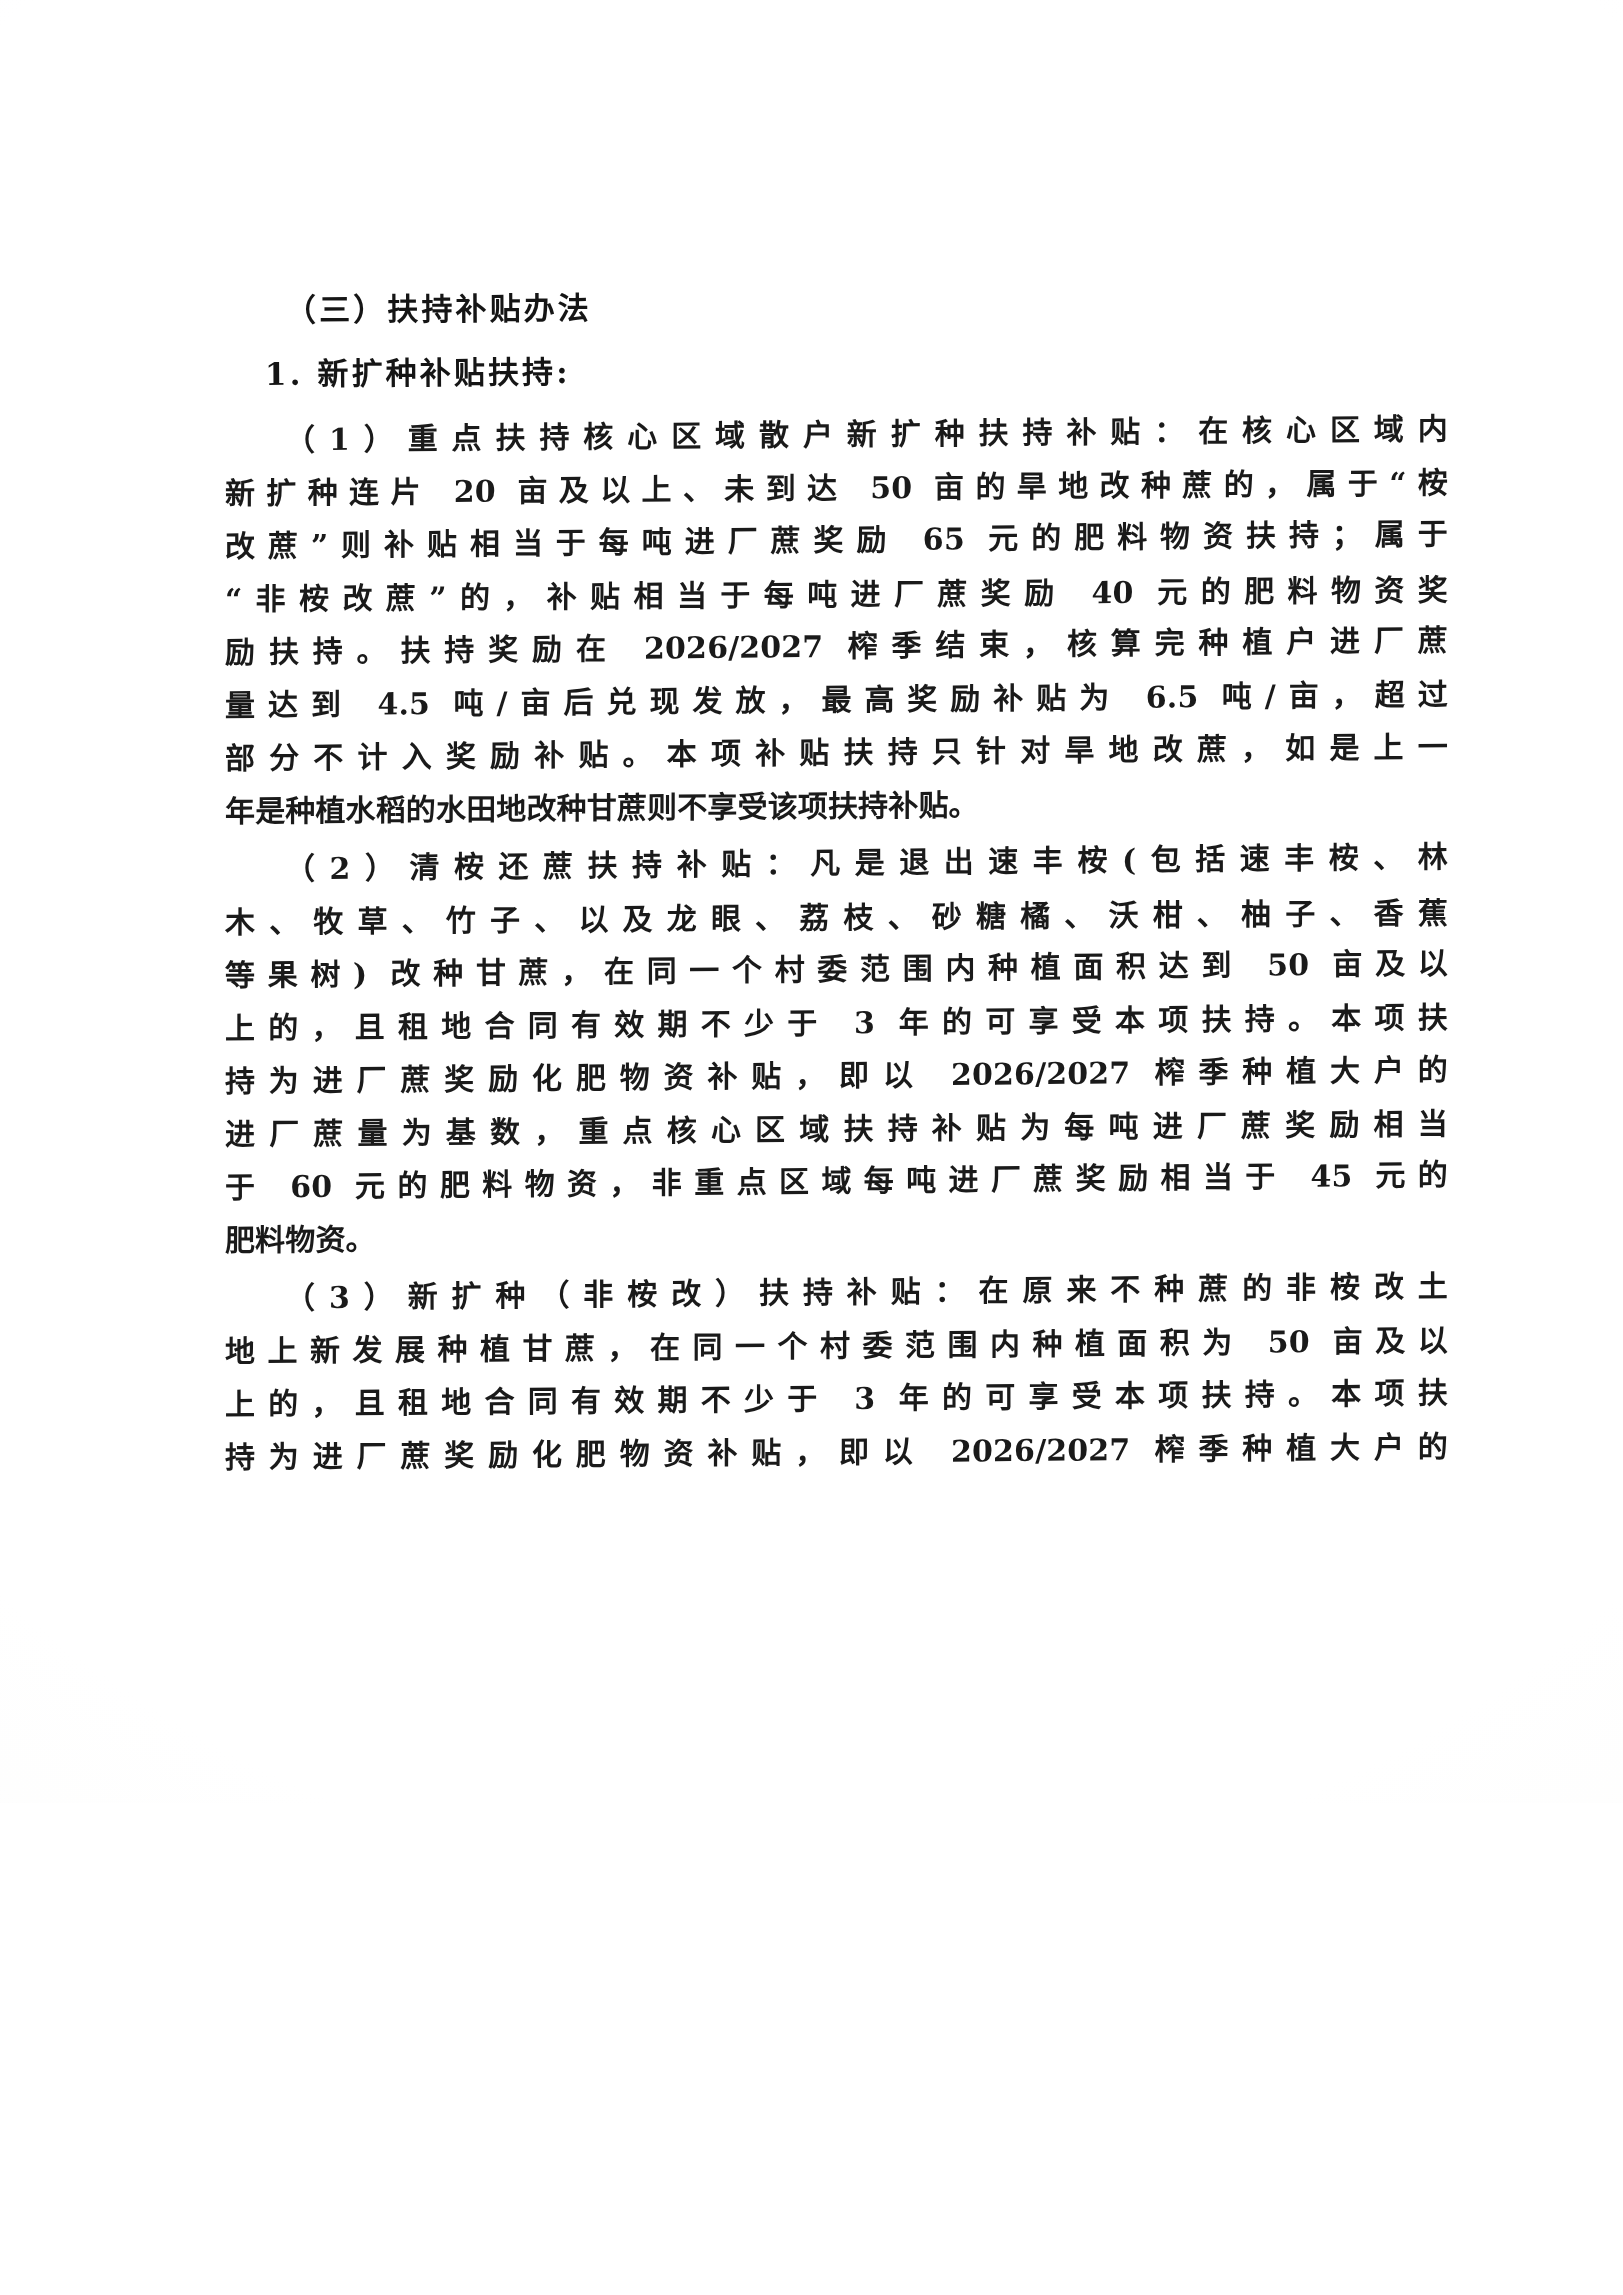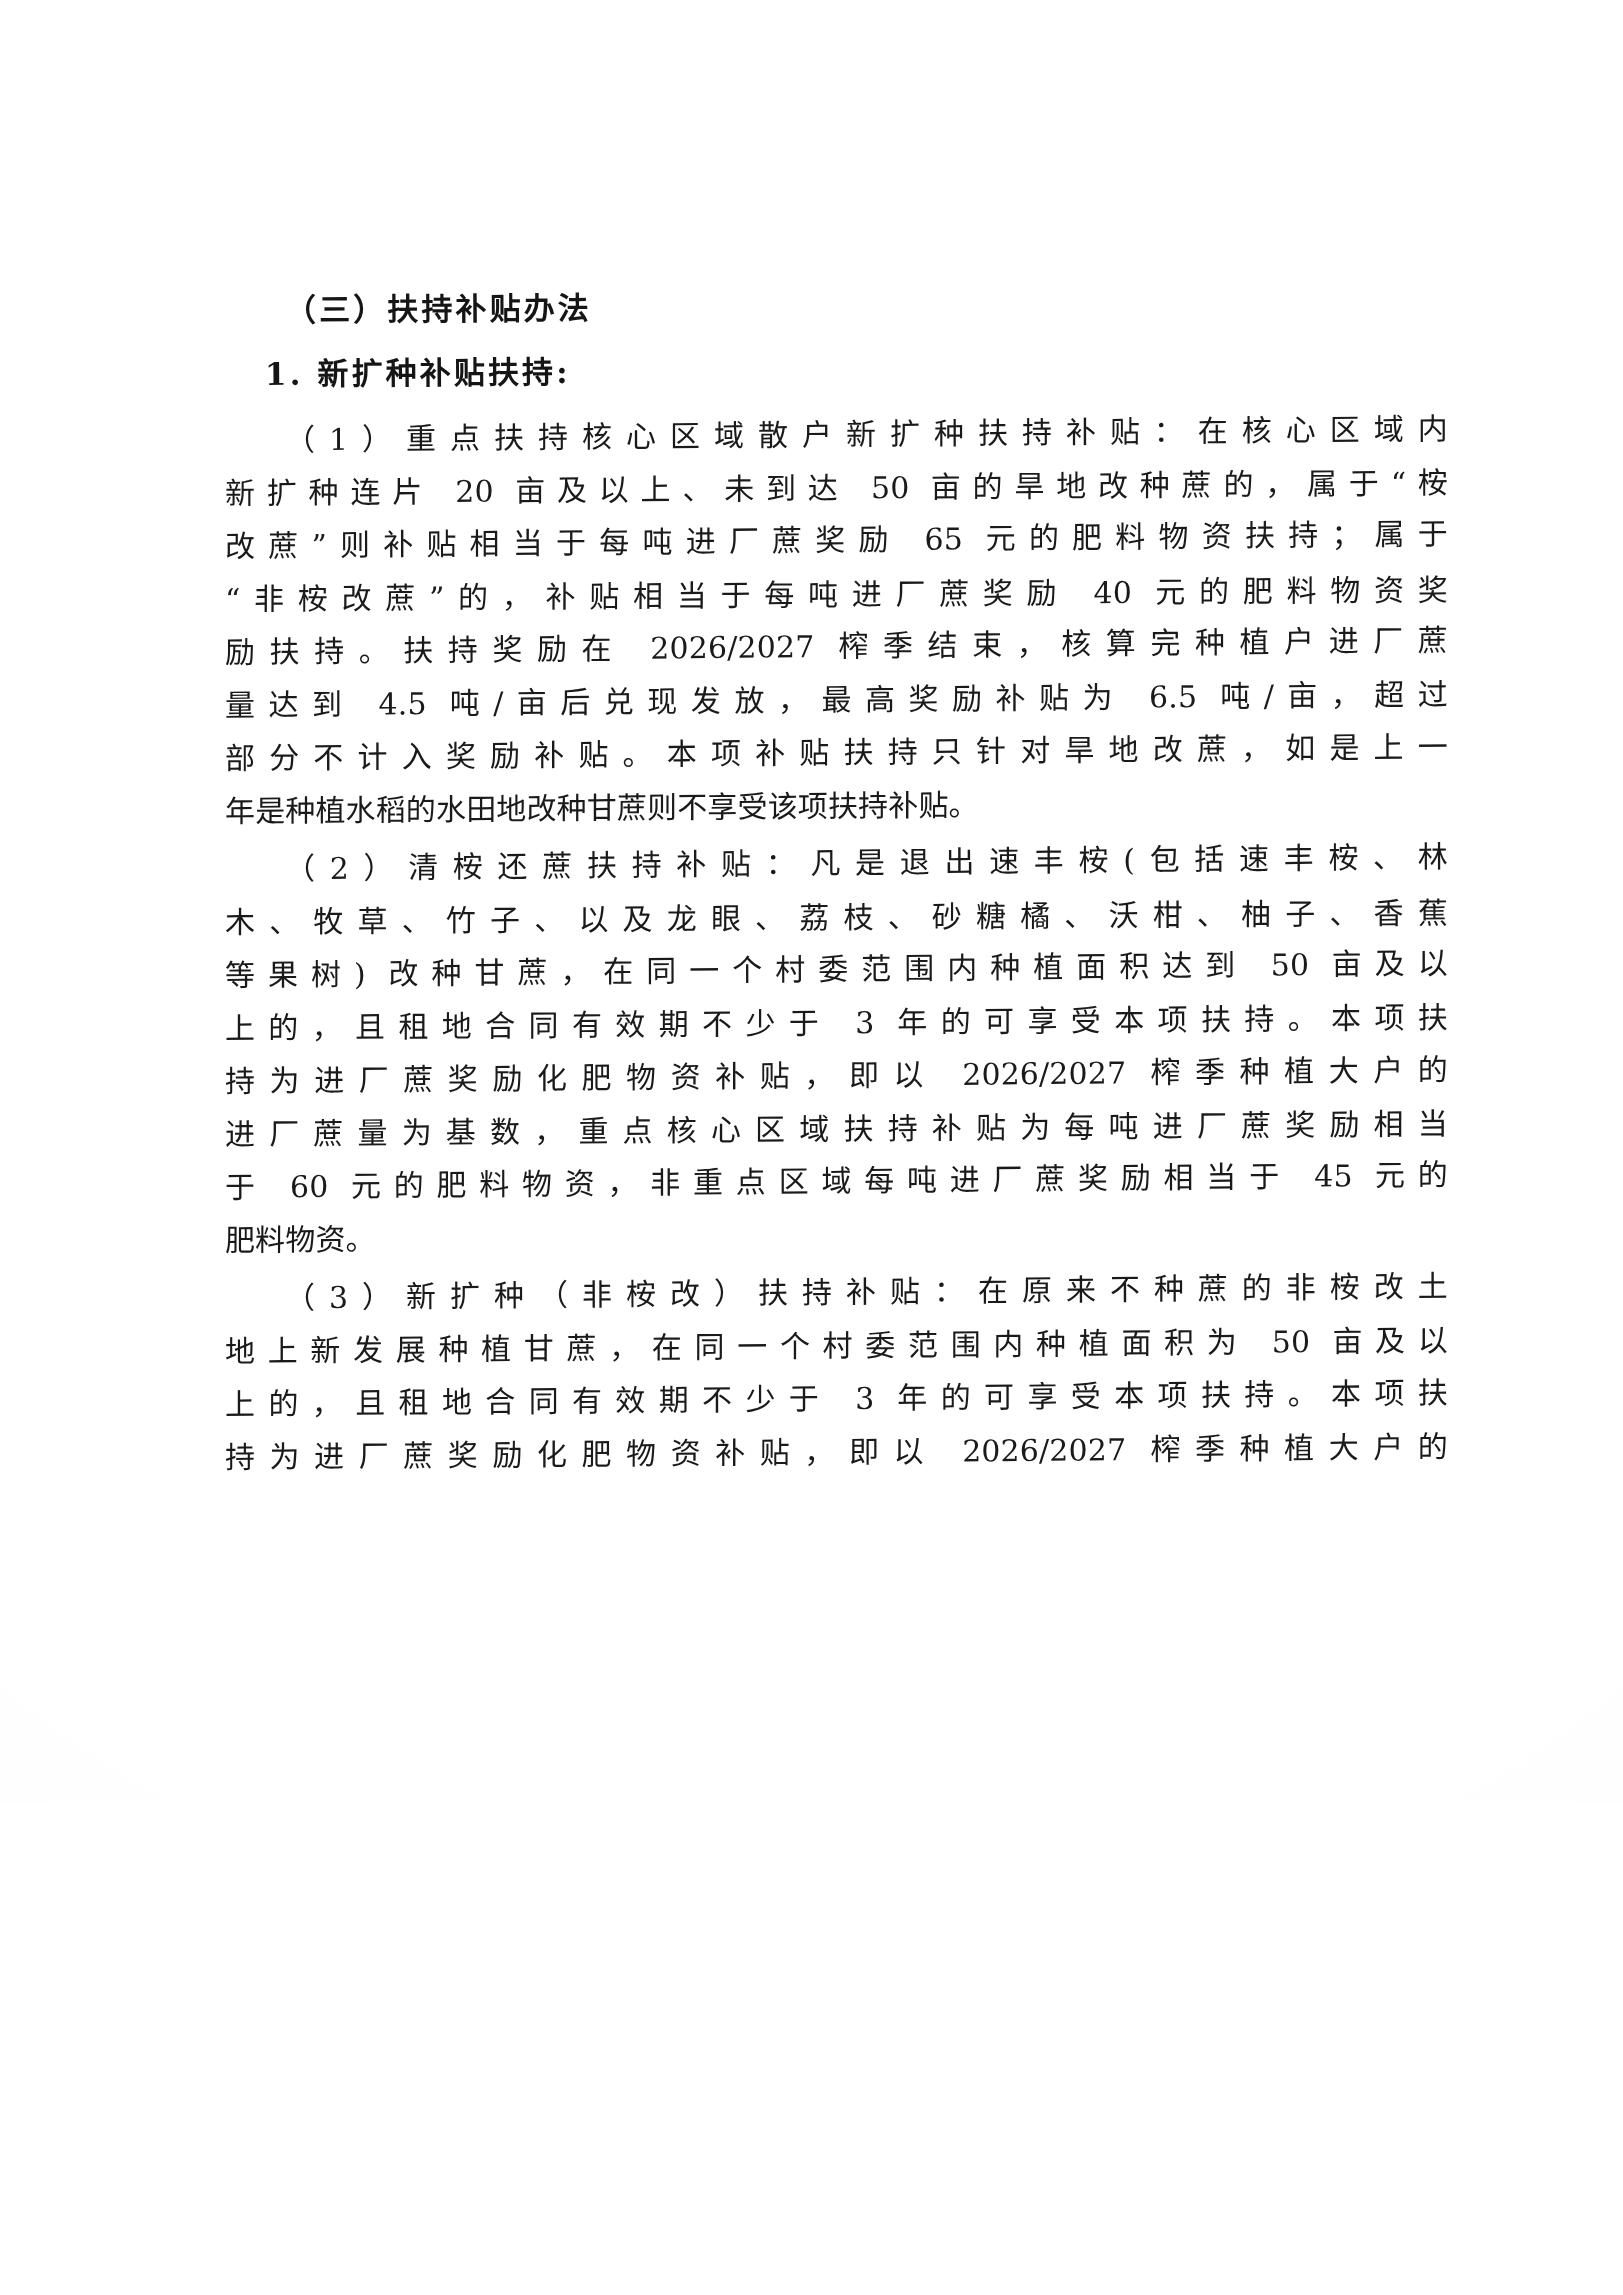--- a/index.html
+++ b/index.html
@@ -58,20 +58,21 @@
     line-height: 47px;
     margin-left: 40px;
     margin-bottom: 15.4px;
     transform: rotate(-0.4deg);
     transform-origin: left center;
   }
 
   
   .para {
     margin: 0 0 5.1px 0;
+    font-weight: bold;
   }
   .line {
     font-size: 30px;
     line-height: 53px;
     color: #1a1a1a;
     white-space: pre;
     letter-spacing: 0.005em;
     transform-origin: left center;
   }
   

